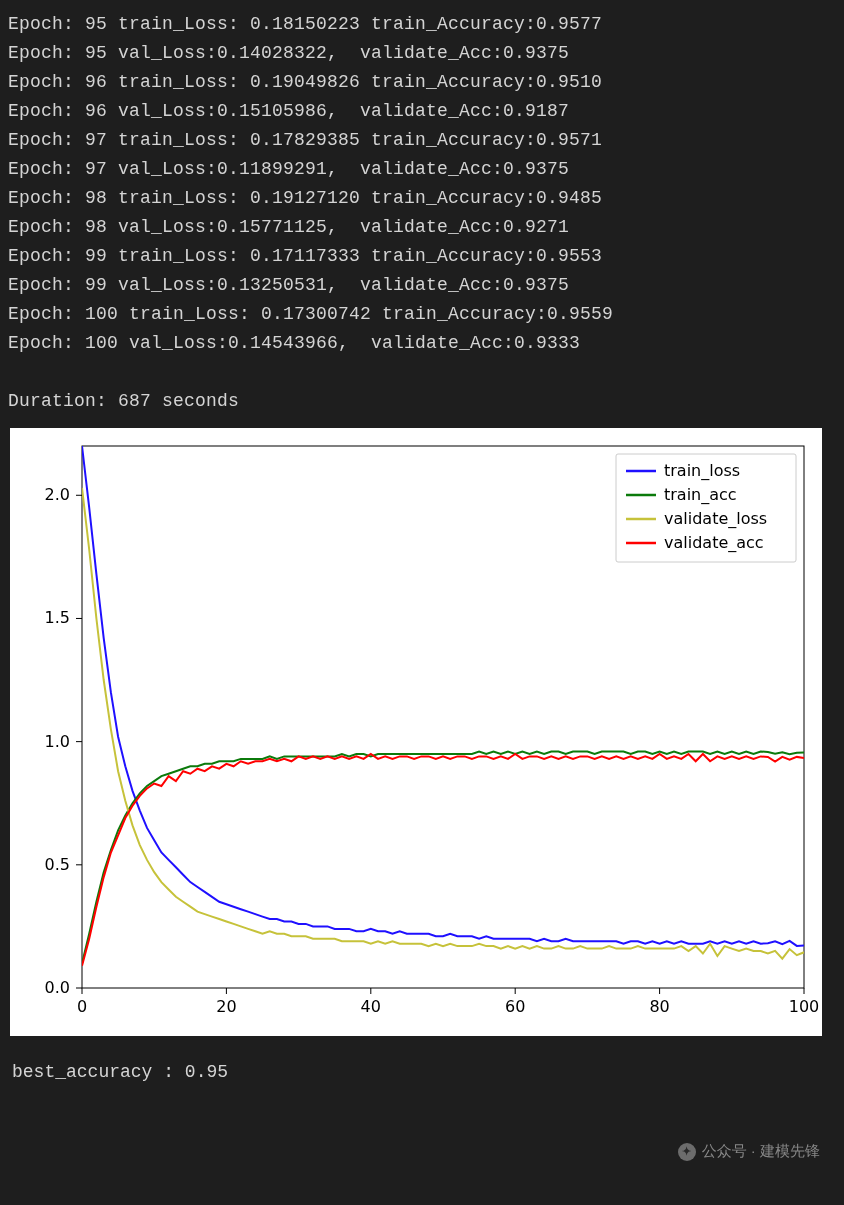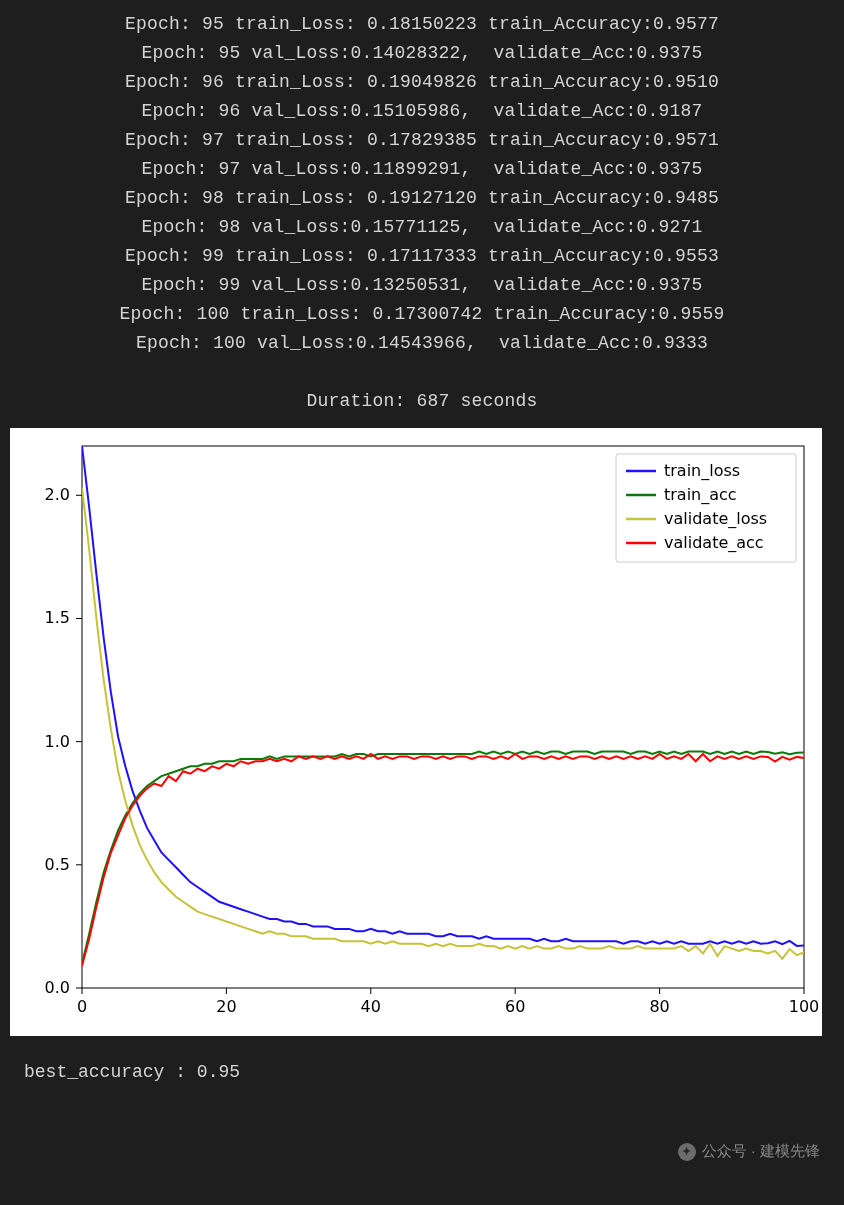--- a/index.html
+++ b/index.html
@@ -9,32 +9,31 @@
     font-family: "Consolas", "Courier New", monospace;
     font-size: 18px;
     color: #d4d4d4;
     width: 844px;
   }
   .console {
     padding: 10px 8px 0 8px;
     line-height: 29px;
     white-space: pre;
     letter-spacing: 0.2px;
-    text-align: center;
   }
   .chart-wrap {
     background: #fff;
     margin: 12px 10px 8px 10px;
     width: 812px;
     height: 608px;
     position: relative;
   }
   svg { display: block; }
   .footer {
-    padding: 18px 8px 10px 24px;
+    padding: 18px 8px 10px 12px;
     position: relative;
   }
   .watermark {
     position: absolute;
     right: 24px;
     bottom: 44px;
     color: #9a9a9a;
     font-family: sans-serif;
     font-size: 15px;
     display: flex;

